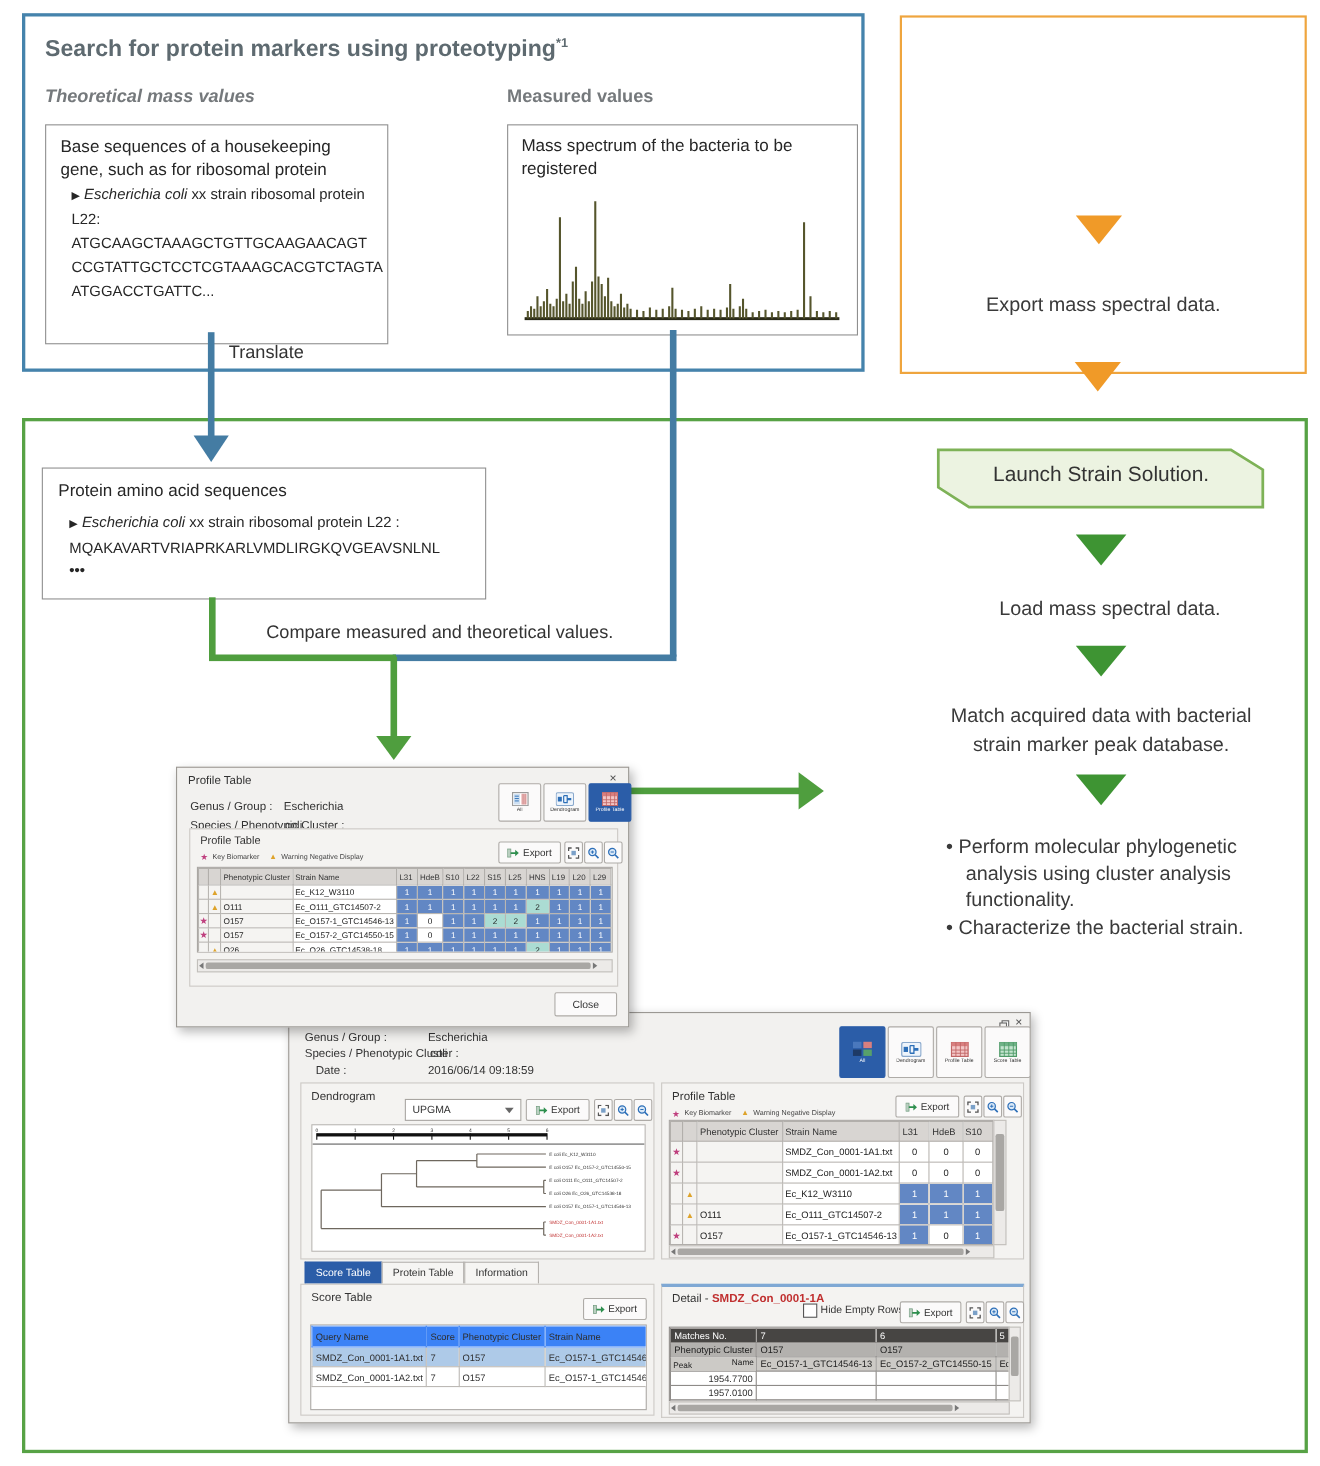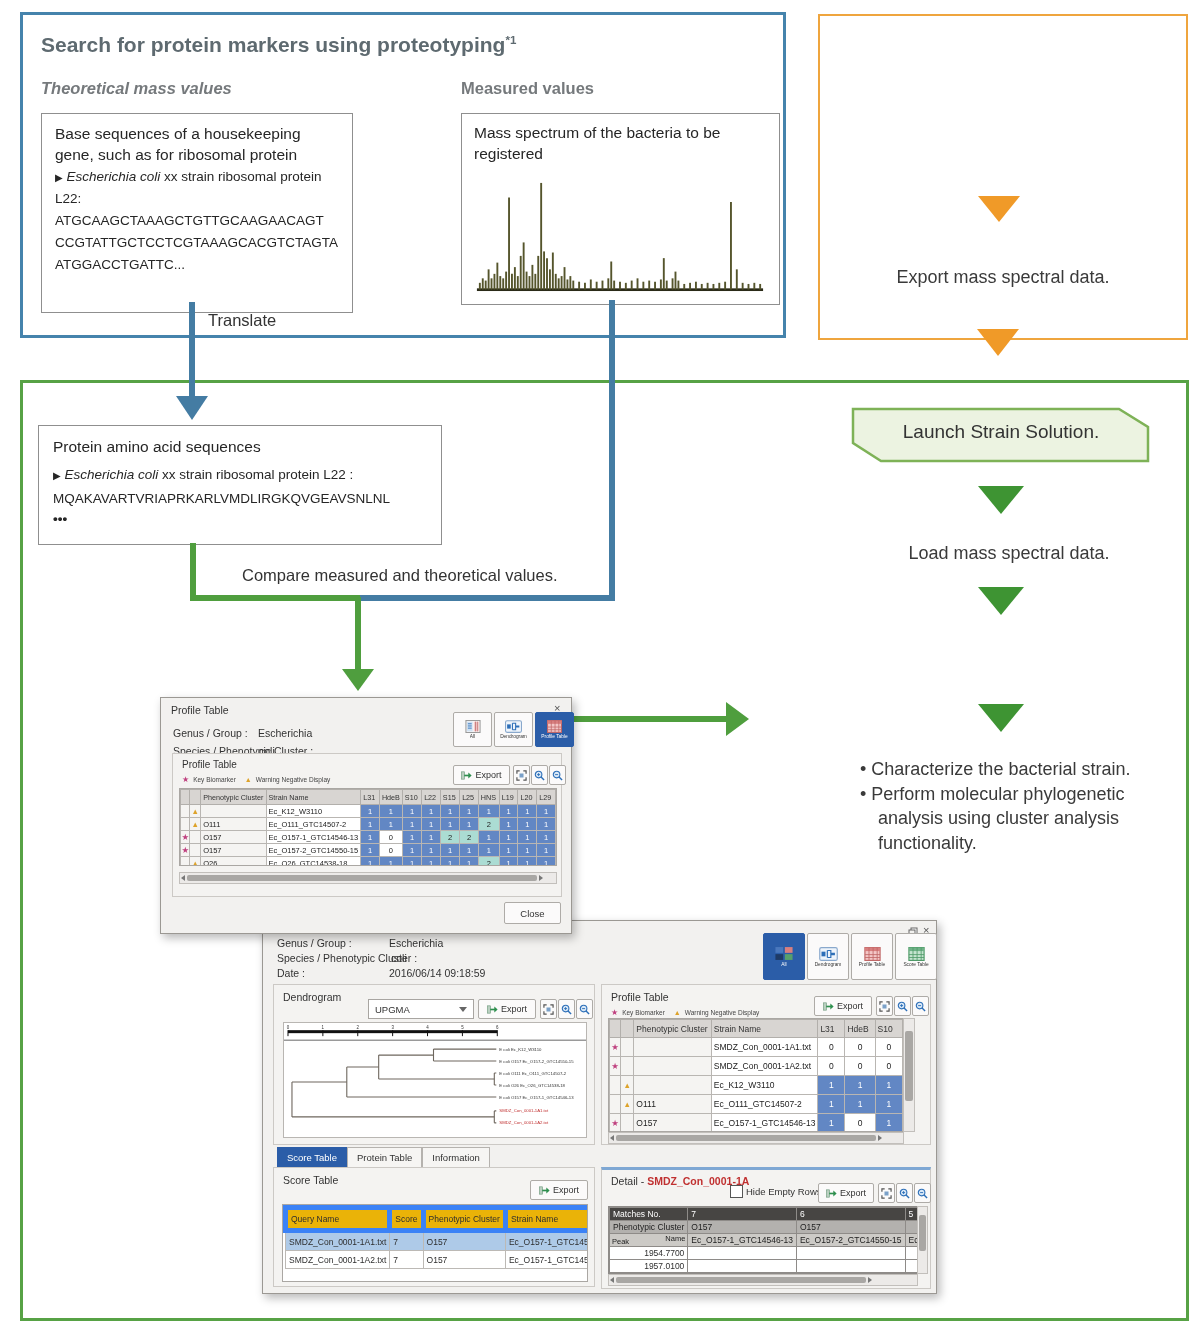--- a/index.html
+++ b/index.html
@@ -7,21 +7,21 @@
          font-family:"Liberation Sans",sans-serif;color:#333;overflow:hidden;}
   .abs{position:absolute;}
   
   .bluebox{border:3px solid #4583ac;background:#fff;}
   .orangebox{border:2px solid #efa53e;background:#fff;}
   .greenbox{border:3px solid #57a245;background:#fff;}
   .wbox{border:1.5px solid #8f8f8f;background:#fff;}
   .flow-title{font-size:21px;font-weight:bold;color:#5e6a70;}
   .sec-label{font-size:16.5px;font-weight:bold;color:#75797c;}
   .body-txt{font-size:15.5px;color:#262626;line-height:21px;}
-  .seq-txt{font-size:13.5px;color:#262626;line-height:21px;}
+  .seq-txt{font-size:13.5px;color:#262626;line-height:21px;margin-left:10px;}
   .step-txt{font-size:18px;color:#3a3a3a;line-height:27px;}
   .mid-txt{font-size:16.5px;color:#333;}
   sup{font-size:.55em;}
   
   .vline,.hline{position:absolute;}
   .tri-down{position:absolute;width:0;height:0;}
   
   .win{position:absolute;background:#f2f1ef;border:1px solid #9b9893;
        box-shadow:3px 4px 9px rgba(0,0,0,.28);font-size:10px;color:#2e2e2e;}
   .panel{position:absolute;background:#f4f3f1;border:1px solid #ccc9c5;}
@@ -61,21 +61,21 @@
   .sarrow{width:0;height:0;margin:0 1px;}
   .tab{display:inline-block;height:19px;line-height:19px;padding:0 9px;font-size:9.5px;
        background:#f6f5f3;border:1px solid #b5b2ae;border-bottom:none;color:#333;}
   .tab.sel{background:#2b5da8;color:#fff;border-color:#2b5da8;}
   .dd{position:absolute;background:#fff;border:1px solid #a8a5a1;font-size:9.5px;
       display:flex;align-items:center;justify-content:space-between;padding:0 6px;color:#333;}
   .chev{width:0;height:0;border-left:4px solid transparent;border-right:4px solid transparent;border-top:5px solid #666;}
   .cbx{position:absolute;width:11px;height:11px;background:#fff;border:1.5px solid #555;}
   .ic{display:block;}
   .score-tbl{border-collapse:collapse;table-layout:fixed;font-size:8.5px;background:#fff;}
-  .score-tbl th{background:#eab308;border:5px solid #3b82f6;font-weight:normal;text-align:left;padding:0 3px;height:18px;overflow:hidden;white-space:nowrap;margin-left:16px;}
+  .score-tbl th{background:#3b82f6;border:1px solid #3b82f6;font-weight:normal;text-align:left;padding:0 3px;height:18px;overflow:hidden;white-space:nowrap;margin-left:16px;}
   .score-tbl td{border:1px solid #bcb9b5;background:#fff;padding:0 3px;height:17px;overflow:hidden;white-space:nowrap;}
   .score-tbl tr.sel td{background:#aecae8;}
   .det-tbl{border-collapse:collapse;table-layout:fixed;font-size:8.5px;}
   .det-tbl td{border:1px solid #8e8b88;padding:0 3px;height:12px;overflow:hidden;white-space:nowrap;background:#fff;}
   .det-tbl td.d-dark{background:#474543;color:#fff;}
   .det-tbl td.d-mid{background:#b3b1ae;color:#222;}
   .det-tbl td.d-name{background:#cccac6;color:#222;}
   .det-tbl td.d-num{text-align:right;}
   .d-diag{position:relative;background:#cccac6 linear-gradient(to top right,transparent 47%,#8a8783 48%,#8a8783 52%,transparent 53%);}
   .d-diag .nm{position:absolute;top:0;right:2px;font-size:7.5px;}
@@ -261,24 +261,25 @@
   <div class="hline" style="left:570px;top:716px;width:158px;height:6px;background:#4f9e3e;z-index:3;"></div>
   <div class="abs" style="left:726px;top:702px;width:0;height:0;border-top:17px solid transparent;border-bottom:17px solid transparent;border-left:23px solid #4f9e3e;z-index:3;"></div>
 
   <svg class="abs" style="left:851px;top:407px;z-index:2;" width="300" height="56" viewBox="0 0 300 56">
     <path d="M2,2 H268 L297,20 V54 H30 L2,36 Z" fill="#ecf3e1" stroke="#7eb257" stroke-width="2.5"></path>
   </svg>
   <div class="abs" style="left:851px;top:421px;width:300px;text-align:center;font-size:19px;color:#333;z-index:2;">Launch Strain Solution.</div>
   <div class="tri-down" style="left:978px;top:486px;border-left:23px solid transparent;border-right:23px solid transparent;border-top:28px solid #3e9433;z-index:2;"></div>
   <div class="abs step-txt" style="left:859px;top:540px;width:300px;text-align:center;z-index:2;">Load mass spectral data.</div>
   <div class="tri-down" style="left:978px;top:587px;border-left:23px solid transparent;border-right:23px solid transparent;border-top:28px solid #3e9433;z-index:2;"></div>
+  <div class="abs step-txt" style="left:841px;top:637px;width:320px;text-align:center;z-index:2;">Match acquired data with bacterial strain marker peak database.</div>
   <div class="tri-down" style="left:978px;top:704px;border-left:23px solid transparent;border-right:23px solid transparent;border-top:28px solid #3e9433;z-index:2;"></div>
   <div class="abs step-txt" style="left:860px;top:757px;width:284px;line-height:24.5px;z-index:2;">
+    <div style="padding-left:18px;text-indent:-18px;"><span>•</span> <span>Perform molecular phylogenetic analysis using cluster analysis functionality.</span></div>
     <div style="padding-left:18px;text-indent:-18px;"><span>•</span> <span>Characterize the bacterial strain.</span></div>
-    <div style="padding-left:18px;text-indent:-18px;"><span>•</span> <span>Perform molecular phylogenetic analysis using cluster analysis functionality.</span></div>
   </div>
 
   <div class="win" id="pw" style="left:160px;top:697px;width:410px;height:235px;z-index:6;">
     <div class="ptitle" style="left:10px;top:6px;">Profile Table</div>
     <div class="winx" style="left:393px;top:5px;">×</div>
     <div class="lbl" style="left:12px;top:29px;">Genus / Group :</div>
     <div class="lbl" style="left:97px;top:29px;">Escherichia</div>
     <div class="lbl" style="left:12px;top:47px;">Species / Phenotypic Cluster :</div>
     <div class="lbl" style="left:98px;top:47px;">coli</div>
     <div class="abs" style="left:292px;top:14px;display:flex;gap:2px;">
@@ -465,21 +466,21 @@
 
   <div class="win" id="mw" style="left:262px;top:920px;width:673px;height:372px;z-index:5;">
     <svg class="abs" style="left:645px;top:6px;" width="10" height="10">
         <use href="#sym-restore"></use>
       </svg>
     <div class="winx" style="left:660px;top:4px;">×</div>
     <div class="lbl" style="left:14px;top:16px;">Genus / Group :</div>
     <div class="lbl" style="left:126px;top:16px;">Escherichia</div>
     <div class="lbl" style="left:14px;top:31px;">Species / Phenotypic Cluster :</div>
     <div class="lbl" style="left:128px;top:31px;">coli</div>
-    <div class="lbl" style="left:14px;top:46px;">Date :</div>
+    <div class="lbl" style="left:24px;top:46px;">Date :</div>
     <div class="lbl" style="left:126px;top:46px;">2016/06/14 09:18:59</div>
     <div class="abs" style="left:500px;top:12px;display:flex;gap:2px;">
       <div class="toolbtn sel" style="width:40px;height:45px;">
           <svg class="ic" width="20" height="15">
             <use href="#sym-all4"></use>
           </svg>
           <span class="tl">All</span>
         </div>
       <div class="toolbtn" style="width:40px;height:45px;">
           <svg class="ic" width="19" height="14">

